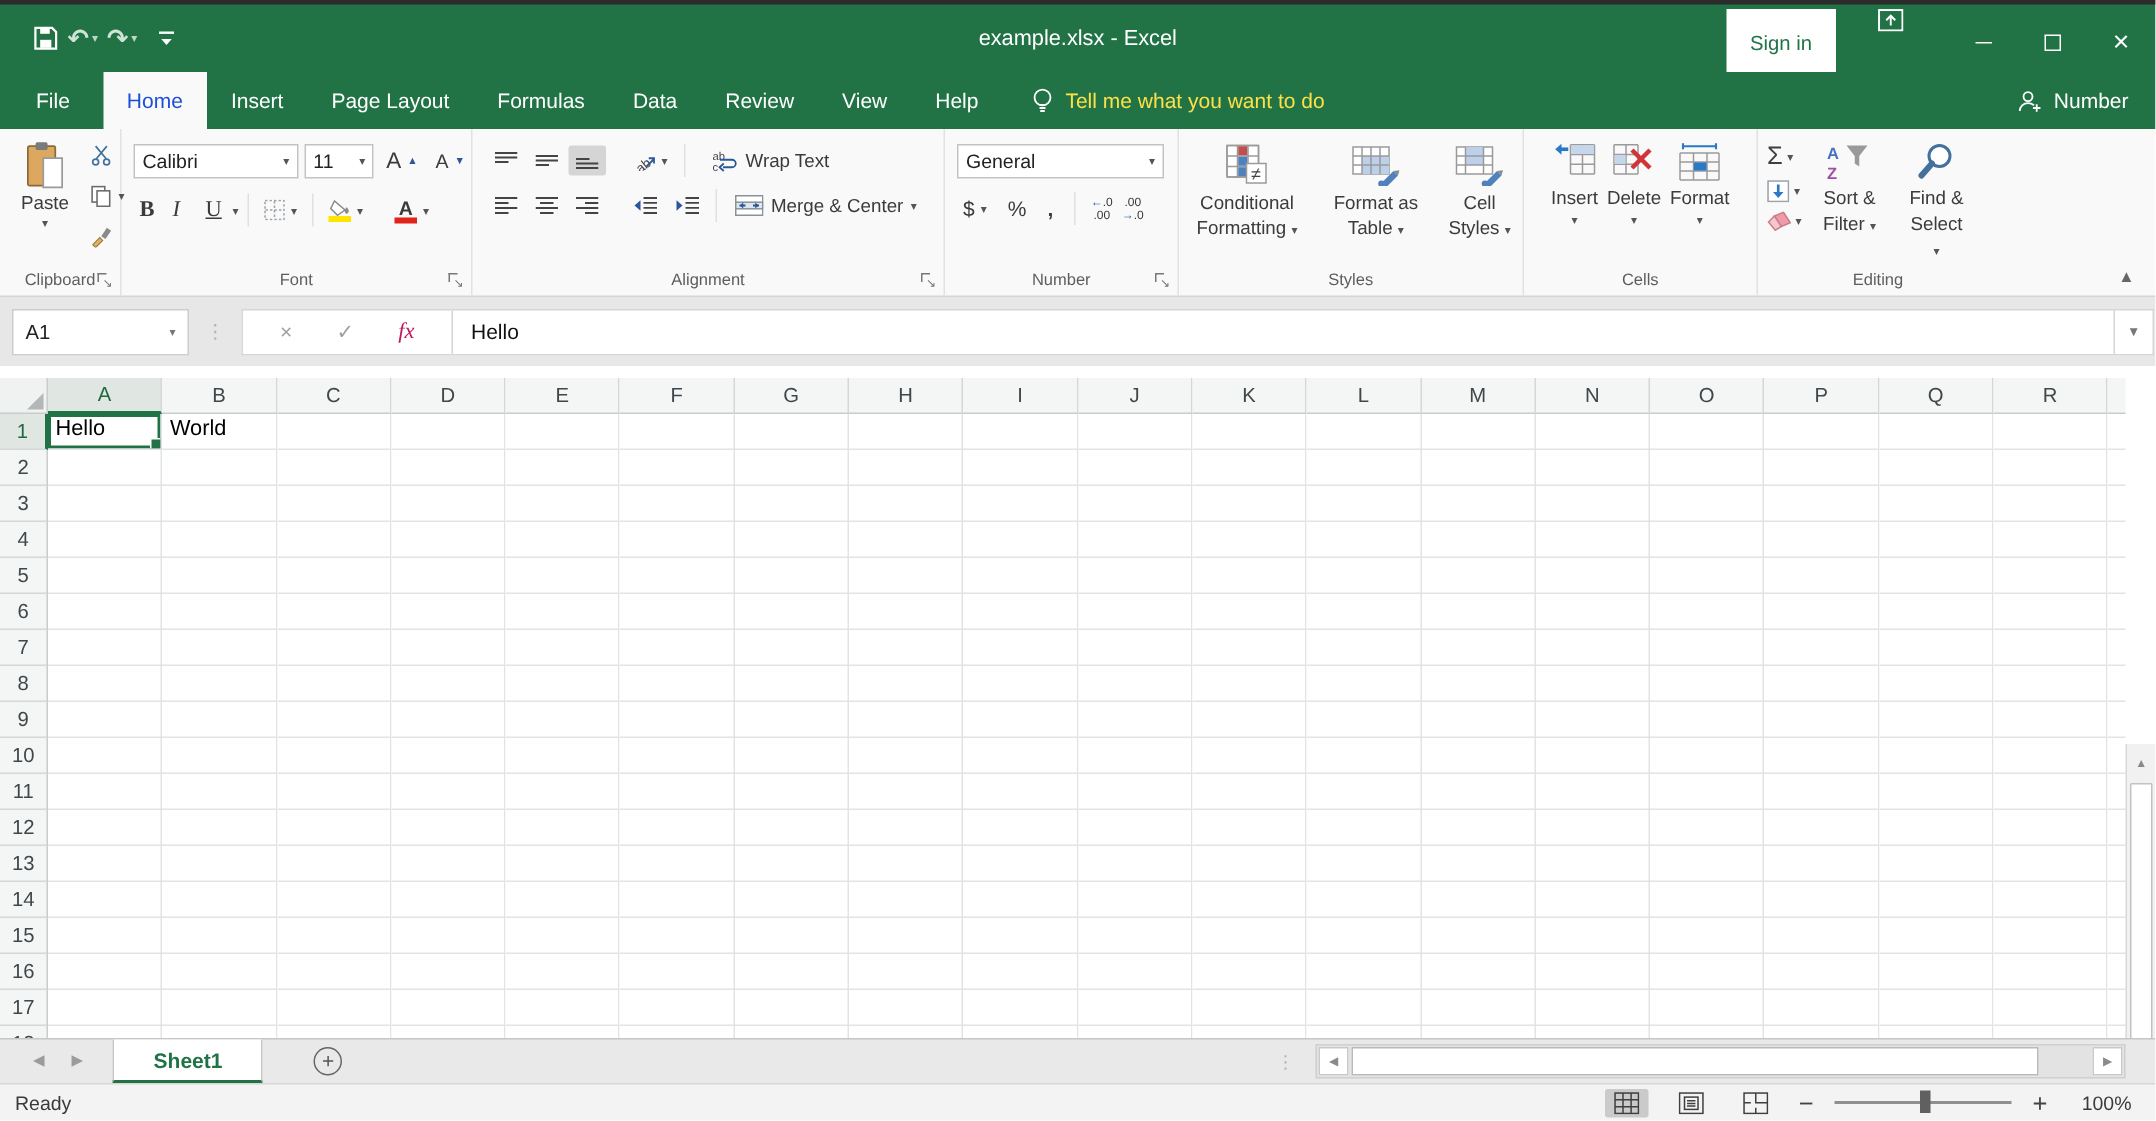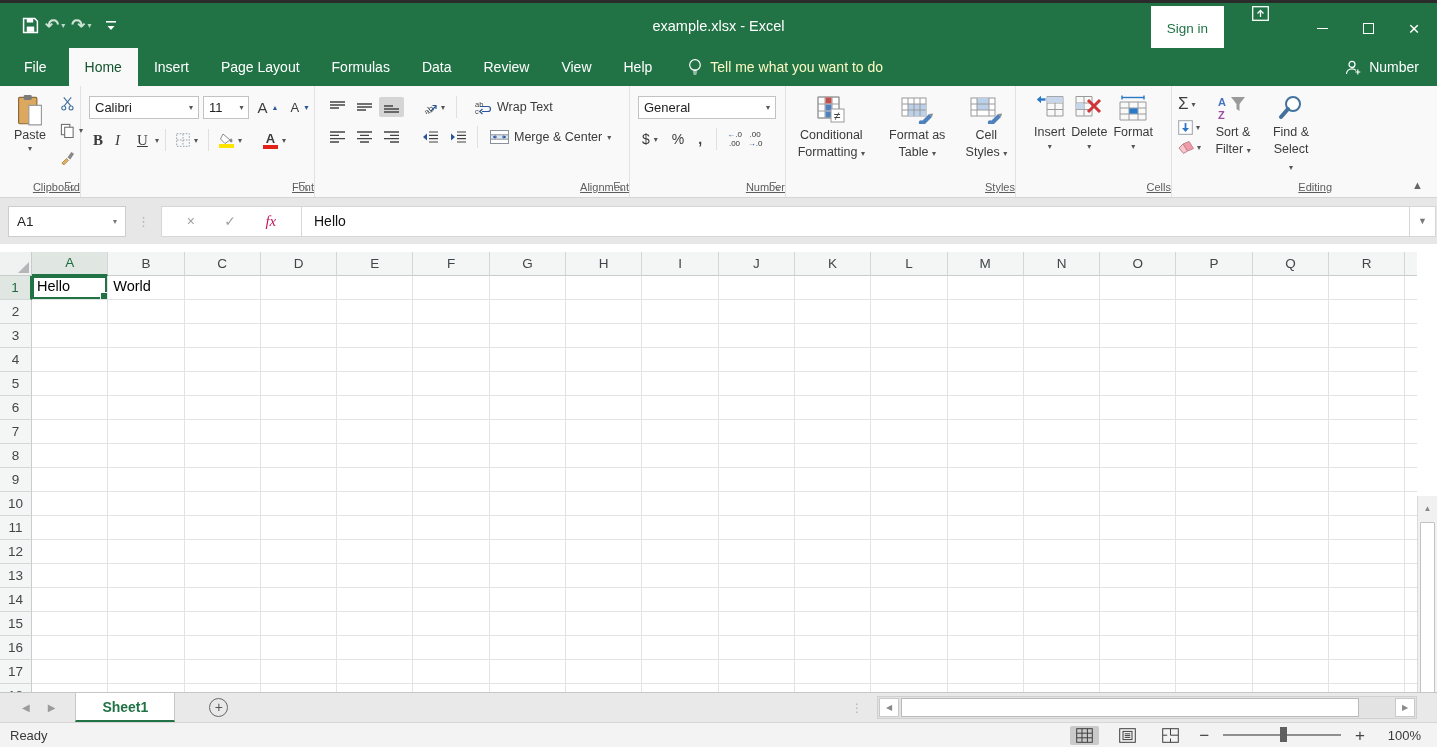--- a/index.html
+++ b/index.html
@@ -18,28 +18,28 @@
   .ribbon-disp { margin-right:30px; cursor:pointer; display:flex; }
   .winctl { width:46px; height:45px; display:flex; align-items:center; justify-content:center; color:#fff; cursor:pointer; }
   .minimize-bar { width:11px; height:1.5px; background:#fff; display:inline-block; }
   .maximize-box { width:11px; height:11px; border:1.2px solid #fff; display:inline-block; }
   .close-x { font-size:19px; font-weight:300; line-height:1; }
 
   
   .tabsrow { position:absolute; left:0; top:48px; width:1437px; height:38px; background:#217346; display:flex; align-items:stretch; }
   .rtab { color:#fff; font-size:14px; padding:0 16px; display:flex; align-items:center; cursor:pointer; }
   .rtab.file { padding:0 22px; margin-left:2px; }
-  .rtab.active { background:#f9f9f9; color:#14532d; }
-  .tellme { color:#fef9c3; font-size:14px; display:flex; align-items:center; gap:8px; padding:0 14px; margin-left:6px; cursor:pointer; }
+  .rtab.active { background:#f9f9f9; color:#1d4ed8; }
+  .tellme { color:#fde047; font-size:14px; display:flex; align-items:center; gap:8px; padding:0 14px; margin-left:6px; cursor:pointer; }
   .share { position:absolute; right:18px; top:0; height:38px; display:flex; align-items:center; gap:7px; color:#fff; font-size:14px; cursor:pointer; }
 
   
   .ribbon { position:absolute; left:0; top:86px; width:1437px; height:112px; background:#f9f9f9; border-bottom:1px solid #d5d5d5; display:flex; }
   .rgroup { position:relative; border-right:1px solid #e2e2e2; height:100%; padding-top:6px; }
-  .rg-label { position:absolute; bottom:4px; left:0; right:0; text-align:right; font-size:11px; color:#5d5d5d;text-decoration:underline; }
+  .rg-label { position:absolute; bottom:4px; left:0; right:0; text-align:center; font-size:11px; color:#5d5d5d; }
   .launcher { position:absolute; bottom:5px; right:5px; width:11px; height:11px; cursor:pointer; }
   .launcher::before { content:""; position:absolute; left:1px; top:1px; width:5px; height:5px; border-left:1px solid #777; border-top:1px solid #777; }
   .launcher::after { content:"\2198"; position:absolute; right:0; bottom:-1px; font-size:8px; color:#777; }
   .caret { font-size:8px; color:#555; }
   .rbtn { display:flex; align-items:center; gap:4px; padding:2px 4px; border-radius:2px; cursor:pointer; }
   .bigbtn { display:flex; flex-direction:column; align-items:center; justify-content:flex-start; gap:3px; padding:4px 6px; cursor:pointer; font-size:12.5px; color:#3b3b3b; text-align:center; line-height:1.35; }
   .combo { background:#fff; border:1px solid #c3c3c3; height:23px; display:flex; align-items:center; padding:0 5px; font-size:13px; color:#222; cursor:pointer; }
   .combo .caret { margin-left:auto; padding-left:6px; }
 
   

